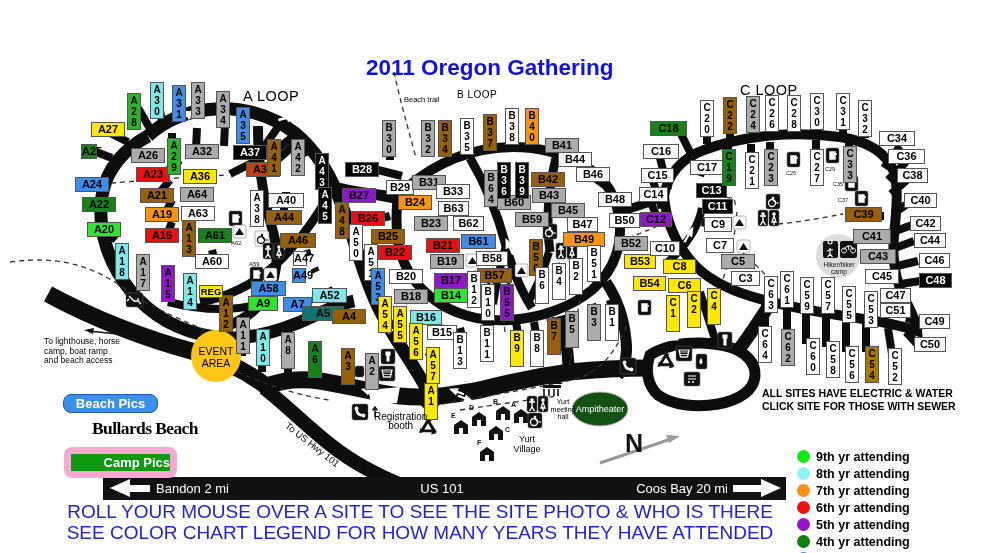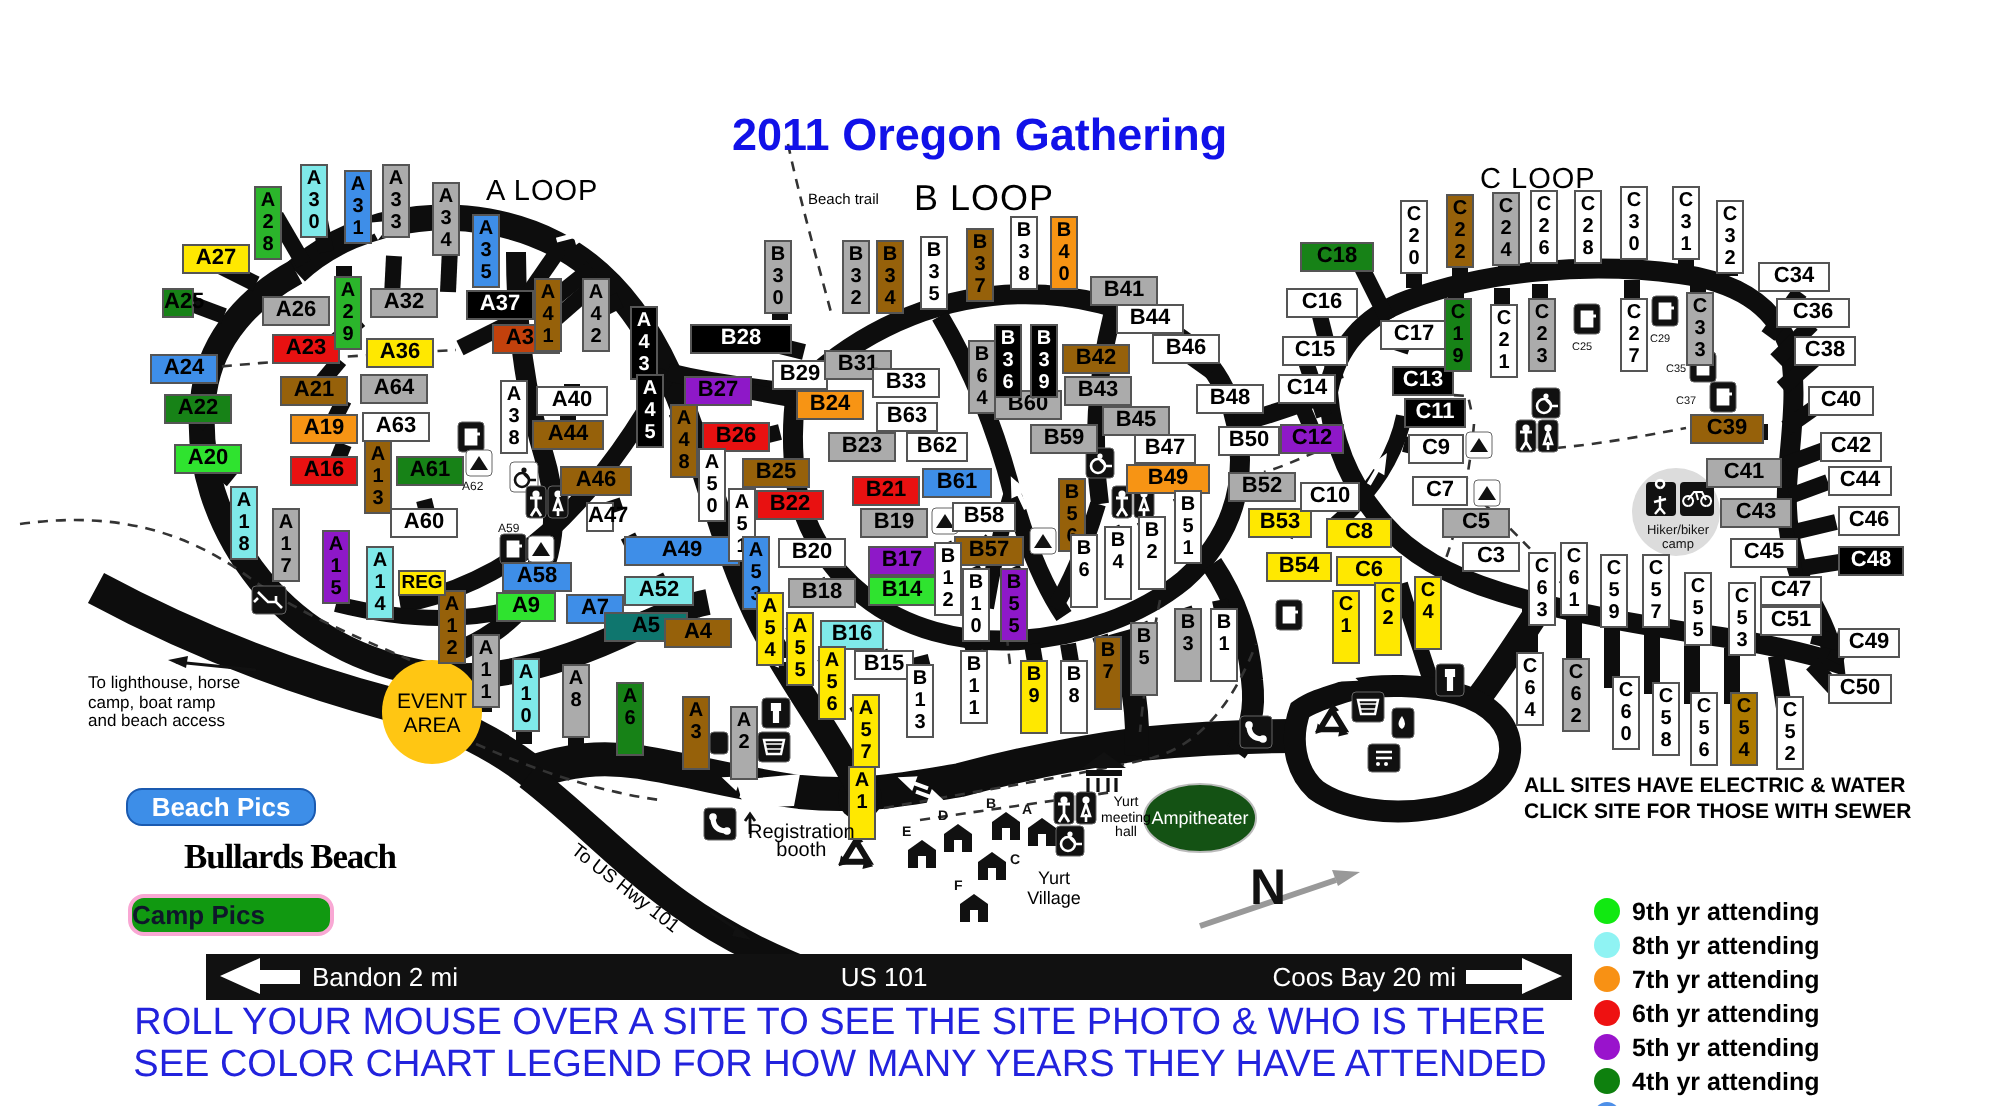--- a/index.html
+++ b/index.html
@@ -715,28 +715,28 @@
 <div class="s" style="left:145px;top:207px;width:34px;background:#F79414;color:#000">A19</div>
 <div class="s" style="left:181px;top:206px;width:34px;background:#FFFFFF;color:#000">A63</div>
 <div class="s" style="left:87px;top:222px;width:34px;background:#2FE32F;color:#000">A20</div>
 <div class="s" style="left:145px;top:228px;width:34px;background:#E81111;color:#000">A16</div>
 <div class="s" style="left:198px;top:228px;width:34px;background:#178217;color:#000">A61</div>
 <div class="s" style="left:195px;top:254px;width:34px;background:#FFFFFF;color:#000">A60</div>
 <div class="s" style="left:268px;top:193px;width:36px;background:#FFFFFF;color:#000">A40</div>
 <div class="s" style="left:266px;top:210px;width:36px;background:#96610A;color:#000">A44</div>
 <div class="s" style="left:280px;top:233px;width:36px;background:#96610A;color:#000">A46</div>
 <div class="s" style="left:293px;top:251px;width:14px;background:#FFFFFF;color:#000">A47</div>
-<div class="s" style="left:312px;top:268px;width:58px;background:#3E8EE8;color:#000">A49</div>
+<div class="s" style="left:292px;top:268px;width:14px;background:#3E8EE8;color:#000">A49</div>
 <div class="s" style="left:251px;top:281px;width:35px;background:#3E8EE8;color:#000">A58</div>
 <div class="s" style="left:312px;top:288px;width:35px;background:#7FE9E9;color:#000">A52</div>
 <div class="s" style="left:248px;top:296px;width:30px;background:#2FE32F;color:#000">A9</div>
 <div class="s" style="left:283px;top:297px;width:29px;background:#3E8EE8;color:#000">A7</div>
 <div class="s" style="left:302px;top:306px;width:42px;background:#0f766e;color:#000">A5</div>
 <div class="s" style="left:332px;top:309px;width:34px;background:#96610A;color:#000">A4</div>
-<div class="s" style="left:345px;top:162px;width:51px;background:#000000;color:#fff">B28</div>
+<div class="s" style="left:345px;top:162px;width:34px;background:#000000;color:#fff">B28</div>
 <div class="s" style="left:386px;top:180px;width:28px;background:#FFFFFF;color:#000">B29</div>
 <div class="s" style="left:412px;top:175px;width:34px;background:#ABABAB;color:#000">B31</div>
 <div class="s" style="left:436px;top:184px;width:34px;background:#FFFFFF;color:#000">B33</div>
 <div class="s" style="left:342px;top:188px;width:34px;background:#8E18C8;color:#000">B27</div>
 <div class="s" style="left:398px;top:195px;width:34px;background:#F79414;color:#000">B24</div>
 <div class="s" style="left:438px;top:201px;width:31px;background:#FFFFFF;color:#000">B63</div>
 <div class="s" style="left:351px;top:211px;width:34px;background:#E81111;color:#000">B26</div>
 <div class="s" style="left:414px;top:216px;width:34px;background:#ABABAB;color:#000">B23</div>
 <div class="s" style="left:453px;top:216px;width:31px;background:#FFFFFF;color:#000">B62</div>
 <div class="s" style="left:371px;top:229px;width:34px;background:#96610A;color:#000">B25</div>
@@ -882,33 +882,33 @@
 <div class="v" style="left:758px;top:326px;background:#FFFFFF;color:#000">C<br>6<br>4</div>
 <div class="v" style="left:781px;top:329px;background:#ABABAB;color:#000">C<br>6<br>2</div>
 <div class="v" style="left:806px;top:338px;background:#FFFFFF;color:#000">C<br>6<br>0</div>
 <div class="v" style="left:826px;top:341px;background:#FFFFFF;color:#000">C<br>5<br>8</div>
 <div class="v" style="left:845px;top:346px;background:#FFFFFF;color:#000">C<br>5<br>6</div>
 <div class="v" style="left:865px;top:346px;background:#AD7A00;color:#000">C<br>5<br>4</div>
 <div class="v" style="left:888px;top:348px;background:#FFFFFF;color:#000">C<br>5<br>2</div>
 <div class="s" style="left:199px;top:285px;width:24px;height:13px;background:#FFE800;font:bold 9.5px/11px 'Liberation Sans',sans-serif">REG</div>
 <div class="t" style="left:366px;top:55px;font-size:22.5px;font-weight:bold;color:#1111E8">2011 Oregon Gathering</div>
 <div class="t" style="left:243px;top:88px;font-size:14.5px;letter-spacing:0.5px">A LOOP</div>
-<div class="t" style="left:457px;top:89px;font-size:18px;letter-spacing:0.5px">B LOOP</div>
+<div class="t" style="left:457px;top:89px;font-size:10px;letter-spacing:0.5px">B LOOP</div>
 <div class="t" style="left:740px;top:82px;font-size:14.5px;letter-spacing:0.5px">C LOOP</div>
 <div class="t" style="left:404px;top:95px;font-size:7.5px">Beach trail</div>
 <div class="t" style="left:192px;top:345px;width:48px;text-align:center;font-size:10.5px;z-index:7">EVENT<br>AREA</div>
 <div class="t" style="left:44px;top:337px;font-size:8.5px;line-height:9.5px">To lighthouse, horse<br>camp, boat ramp<br>and beach access</div>
 <div class="t" style="left:374px;top:412px;font-size:10px;line-height:9px;text-align:center">Registration<br>booth</div>
 <div class="t" style="left:505px;top:434px;font-size:9px;line-height:10px;text-align:center;width:44px">Yurt<br>Village</div>
 <div class="t" style="left:545px;top:398px;font-size:7px;line-height:7.5px;text-align:center;width:36px">Yurt<br>meeting<br>hall</div>
 <div class="t" style="left:290px;top:420px;font-size:9.5px;transform:rotate(38deg);transform-origin:0 0;white-space:nowrap">To US Hwy 101</div>
 <div class="t" style="left:762px;top:387px;font-size:10.5px;font-weight:bold;line-height:13px">ALL SITES HAVE ELECTRIC &amp; WATER<br>CLICK SITE FOR THOSE WITH SEWER</div>
 <div class="t" style="left:63px;top:394px;width:93px;height:17px;background:#3D8EE8;border-radius:8px;color:#fff;font-weight:bold;font-size:13px;line-height:17px;text-align:center;border:1px solid #1a5ab0">Beach Pics</div>
 <div class="t" style="left:92px;top:418px;font-family:'Liberation Serif',serif;font-weight:bold;font-size:17.5px;letter-spacing:-0.6px">Bullards Beach</div>
-<div class="t" style="left:64px;top:447px;width:99px;height:17px;background:#119911;border-radius:8px;color:#0f172a;font-weight:bold;font-size:13px;line-height:17px;text-align:left;border:2px solid #f9a8d4">Camp Pics</div>
+<div class="t" style="left:64px;top:447px;width:99px;height:17px;background:#119911;border-radius:8px;color:#ffffff;font-weight:bold;font-size:13px;line-height:17px;text-align:right;border:7px solid #f9a8d4">Camp Pics</div>
 <div class="t" style="left:0;top:502px;width:840px;text-align:center;font-size:19px;color:#2222DD;line-height:20.5px">ROLL YOUR MOUSE OVER A SITE TO SEE THE SITE PHOTO &amp; WHO IS THERE<br>SEE COLOR CHART LEGEND FOR HOW MANY YEARS THEY HAVE ATTENDED</div>
 <div class="t" style="left:797px;top:447px"><span style="display:inline-block;width:13px;height:13px;border-radius:50%;background:#11E911;vertical-align:-2px"></span><span style="font-weight:bold;font-size:12.5px;margin-left:6px">9th yr attending</span></div>
 <div class="t" style="left:797px;top:464px"><span style="display:inline-block;width:13px;height:13px;border-radius:50%;background:#8FF3F3;vertical-align:-2px"></span><span style="font-weight:bold;font-size:12.5px;margin-left:6px">8th yr attending</span></div>
 <div class="t" style="left:797px;top:481px"><span style="display:inline-block;width:13px;height:13px;border-radius:50%;background:#F89114;vertical-align:-2px"></span><span style="font-weight:bold;font-size:12.5px;margin-left:6px">7th yr attending</span></div>
 <div class="t" style="left:797px;top:498px"><span style="display:inline-block;width:13px;height:13px;border-radius:50%;background:#EE1111;vertical-align:-2px"></span><span style="font-weight:bold;font-size:12.5px;margin-left:6px">6th yr attending</span></div>
 <div class="t" style="left:797px;top:515px"><span style="display:inline-block;width:13px;height:13px;border-radius:50%;background:#9913CC;vertical-align:-2px"></span><span style="font-weight:bold;font-size:12.5px;margin-left:6px">5th yr attending</span></div>
 <div class="t" style="left:797px;top:532px"><span style="display:inline-block;width:13px;height:13px;border-radius:50%;background:#0E800E;vertical-align:-2px"></span><span style="font-weight:bold;font-size:12.5px;margin-left:6px">4th yr attending</span></div>
 <div class="t" style="left:797px;top:549px"><span style="display:inline-block;width:13px;height:13px;border-radius:50%;background:#4D8FE8;vertical-align:-2px"></span><span style="font-weight:bold;font-size:12.5px;margin-left:6px">3rd yr attending</span></div>
 </div>
 </body></html>

